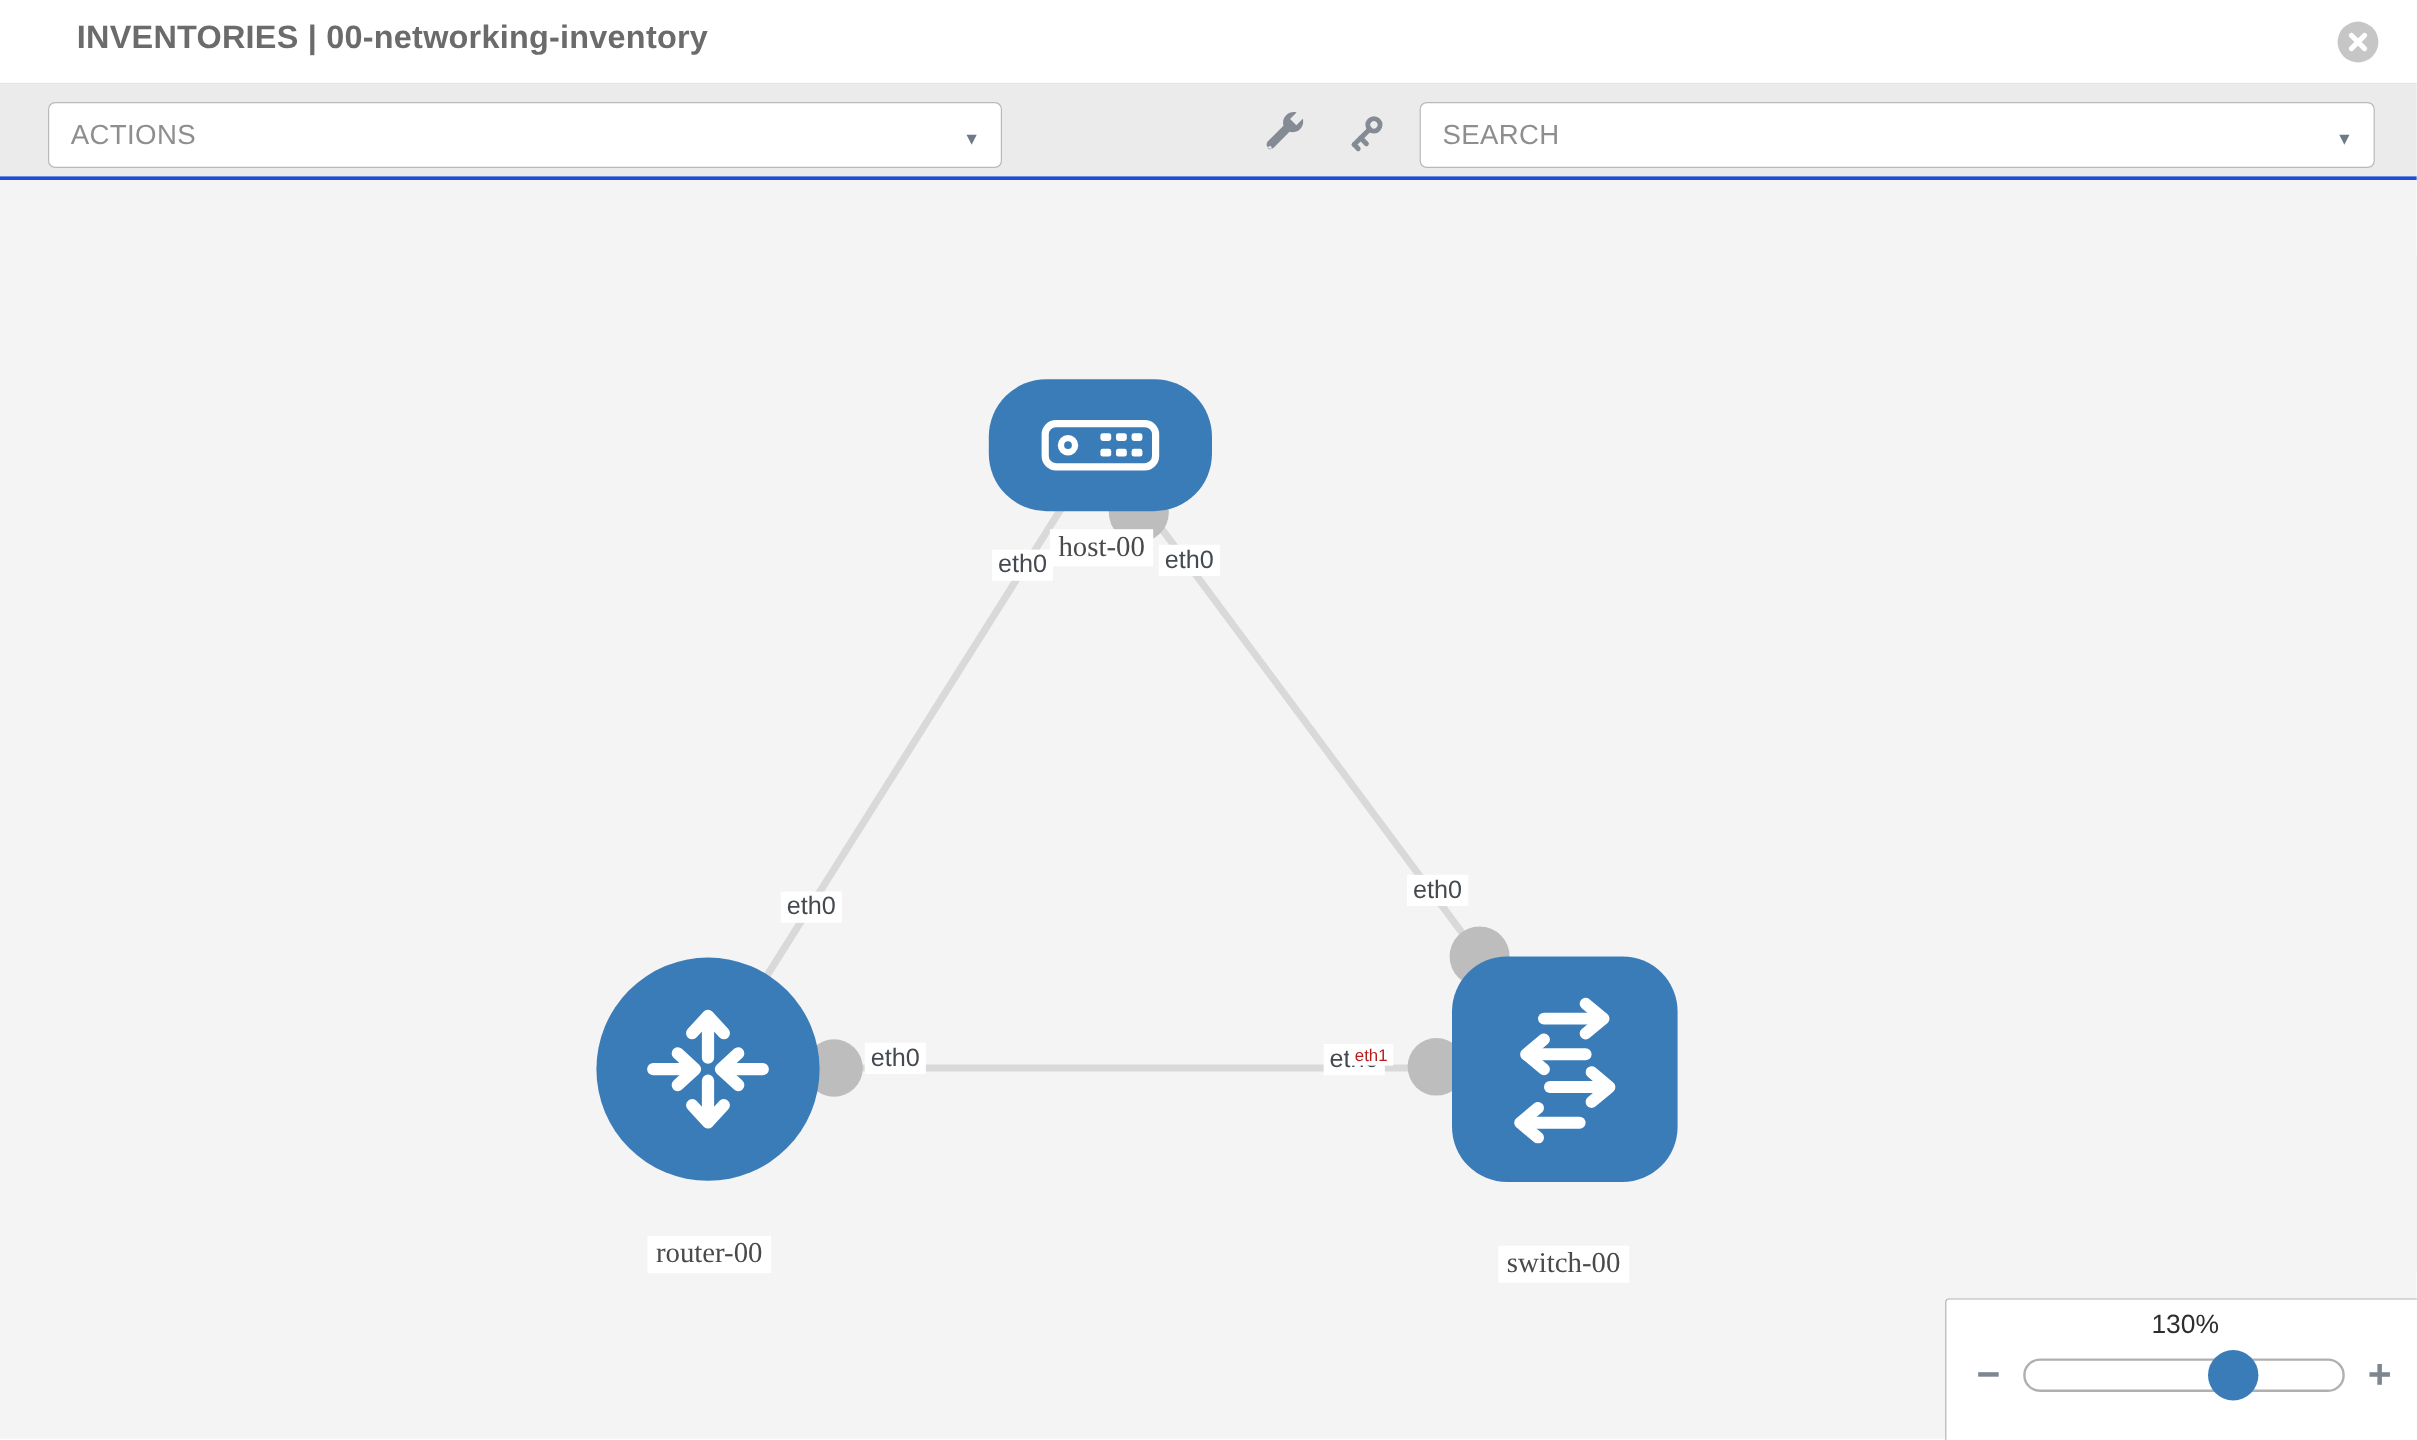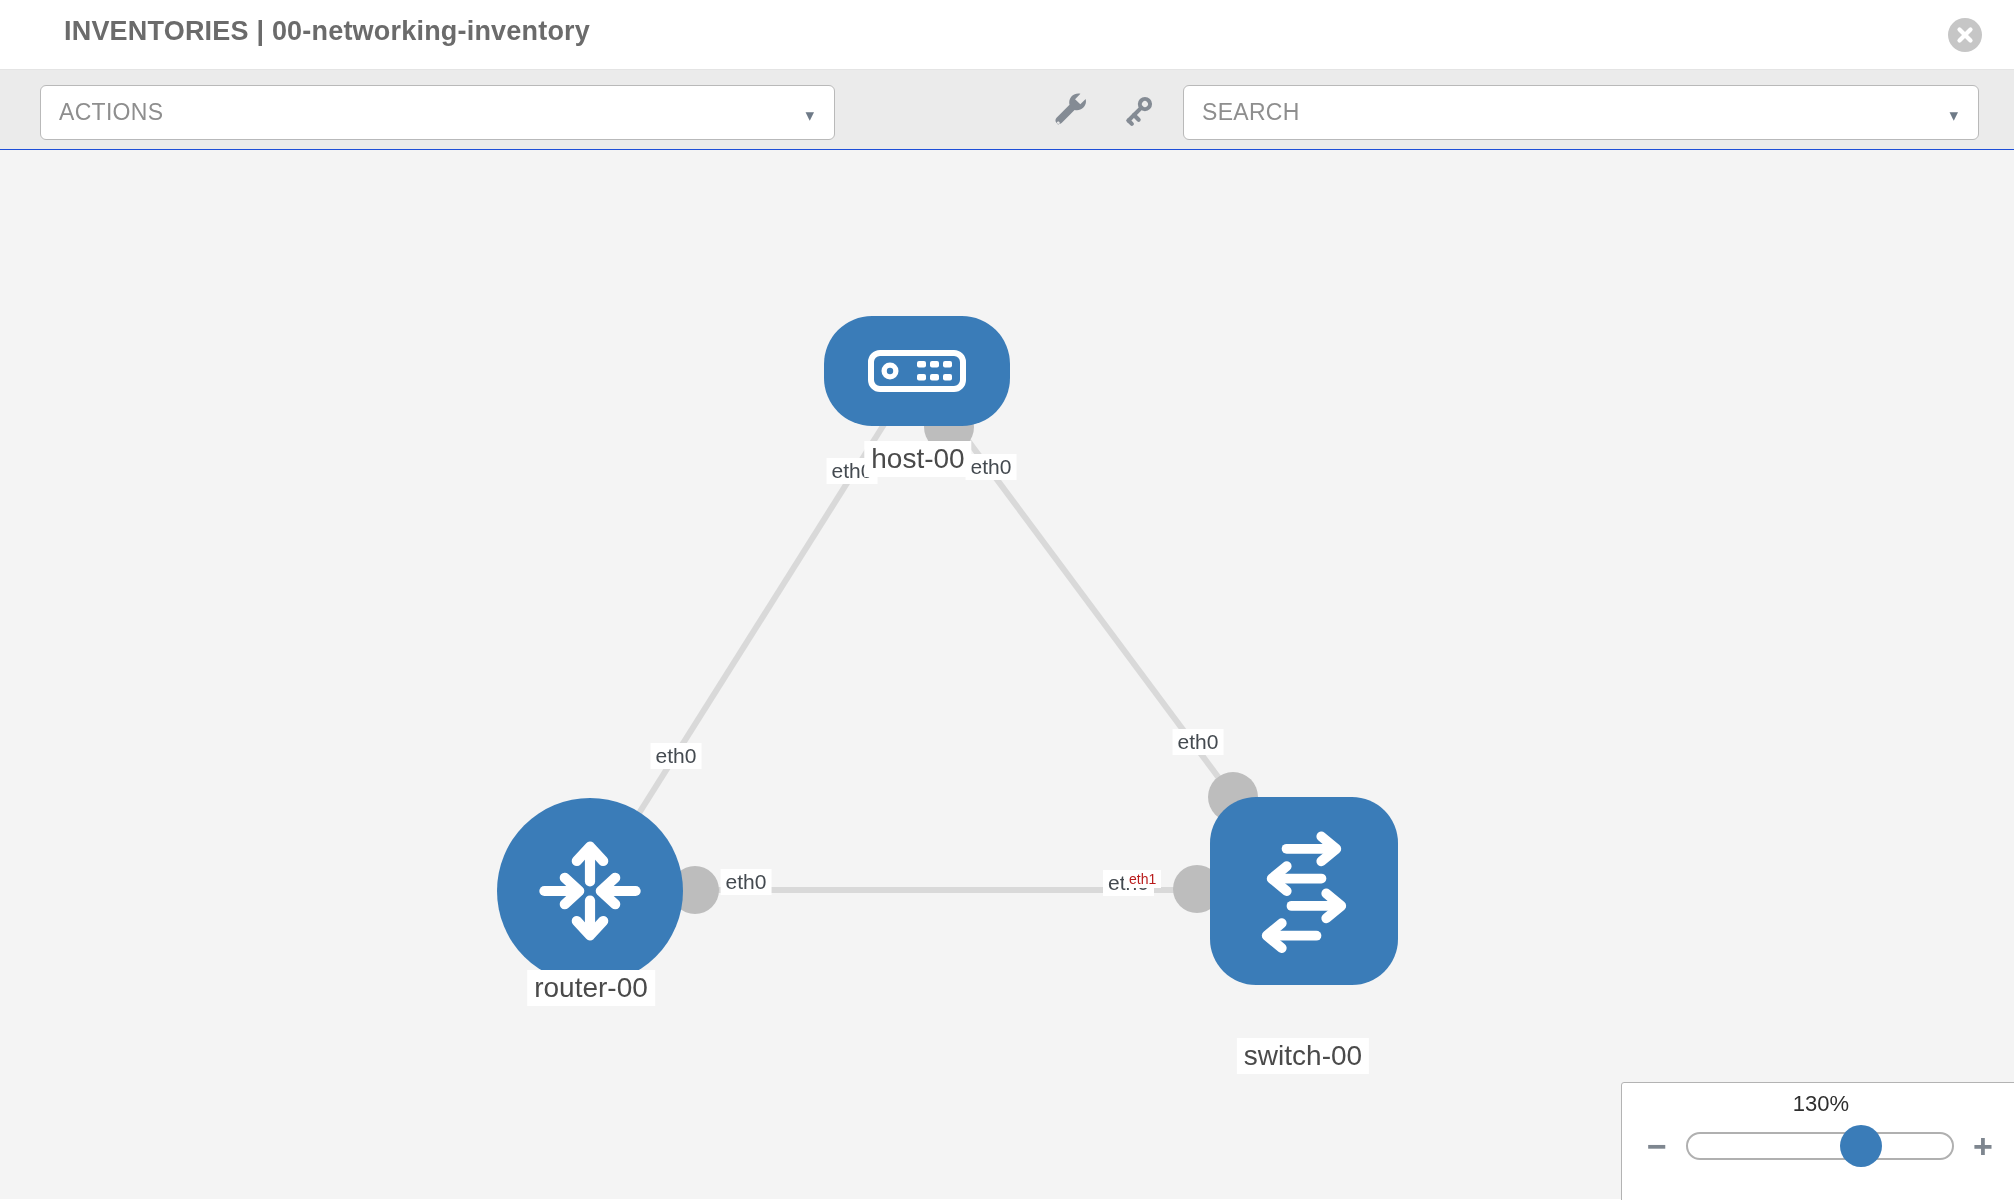--- a/index.html
+++ b/index.html
@@ -7,21 +7,21 @@
   body { font-family:"Liberation Sans", sans-serif; background:#fff; }
   .app { position:relative; width:2014px; height:1200px; overflow:hidden; background:#fff; }
 
   
   .header { position:relative; height:70px; background:#fff; border-bottom:1px solid #e4e4e4; }
   .header .title { position:absolute; left:40px; top:16px; font-size:27px; font-weight:700; color:#6b6b6b; letter-spacing:.2px;margin-left:24px; }
   .close-btn { position:absolute; right:32px; top:18px; width:34px; height:34px; border-radius:50%; background:#c6c6c6; cursor:pointer; }
   .close-btn svg { position:absolute; left:8px; top:8px; }
 
   
-  .toolbar { position:relative; height:80px; background:#ebebeb; border-bottom:1px solid #1d4ed8; }
+  .toolbar { position:relative; height:80px; background:#ebebeb; border-bottom:3px solid #1d4ed8; }
   .dd { position:absolute; top:15px; height:55px; background:#fff; border:1px solid #b9b9b9; border-radius:6px; cursor:pointer; }
   .dd .dd-label { position:absolute; left:18px; top:13px; font-size:23px; color:#8e8e8e; letter-spacing:.3px; }
   .dd .caret { position:absolute; right:20px; top:19px; font-size:17px; color:#6e7a87; }
   .dd-actions { left:40px; width:795px; }
   .dd-search  { left:1183px; width:796px; }
   .tool-icon { position:absolute; top:22px; width:44px; height:38px; color:#848b94; cursor:pointer; }
   .tool-icon svg { width:100%; height:100%; }
   .icon-wrench { left:1048px; }
   .icon-key { left:1116px; }
 
@@ -29,21 +29,21 @@
   .canvas { position:relative; width:2014px; height:1049px; background:#f4f4f4; }
   .links-layer { position:absolute; left:0; top:0; }
 
   .node { position:absolute; background:#3a7cb8; cursor:pointer; display:flex; align-items:center; justify-content:center; z-index:3; }
   .node-host { left:824px; top:166px; width:186px; height:110px; border-radius:48px; }
   .node-router { left:497px; top:648px; width:186px; height:186px; border-radius:50%; }
   .node-switch { left:1210px; top:647px; width:188px; height:188px; border-radius:46px; }
   .node svg { display:block; }
 
   .nlabel { position:absolute; background:#fff; color:#4a4a4a; padding:2px 7px; white-space:nowrap; transform:translateX(-50%); z-index:6; cursor:default; }
-  .nlabel.big { font-size:28px; }
+  .nlabel.big { font-size:24px;font-family:Liberation Serif, serif; }
   .plabel { position:absolute; background:#fff; color:#444a50; padding:1px 5px; font-size:21px; white-space:nowrap; transform:translateX(-50%); z-index:5; cursor:default; }
   .overlap-wrap { position:absolute; left:1103px; top:720px; z-index:5; height:28px; }
   .overlap-wrap .under { position:absolute; left:0; top:0; background:#fff; color:#444a50; font-size:21px; padding:1px 5px; }
   .overlap-wrap .over  { position:absolute; left:21px; top:0; background:#fff; color:#b91c1c; font-size:14px; padding:1px 5px; z-index:2; }
 
   
   .zoom-panel { position:absolute; left:1621px; top:932px; width:400px; height:125px; background:#fff; border:1px solid #b3b3b3; border-radius:3px; z-index:8; }
   .zoom-level { text-align:center; margin-top:8px; font-size:22px; color:#2e2e2e; }
   .zoom-row { position:relative; height:46px; margin-top:6px; display:flex; align-items:center; padding:0 20px; }
   .zbtn { width:30px; font-size:34px; font-weight:700; color:#7e868f; line-height:30px; text-align:center; cursor:pointer; user-select:none; }
@@ -143,21 +143,21 @@
             <polyline points="36,30 24,40 36,50"></polyline>
           <line x1="40" y1="62" x2="78" y2="62"></line>
             <polyline points="68,52 80,62 68,72"></polyline>
           <line x1="60" y1="86" x2="22" y2="86"></line>
             <polyline points="32,76 20,86 32,96"></polyline>
         </g>
       </svg>
     </div>
 
     <div class="nlabel big" style="left:918px; top:291px;">host-00</div>
-    <div class="nlabel big" style="left:591px; top:820px;">router-00</div>
+    <div class="nlabel big" style="left:591px; top:880px;">router-00</div>
     <div class="nlabel big" style="left:1303px; top:847px;margin-top:41px;">switch-00</div>
 
     <div class="plabel" style="left:852px; top:308px;">eth0</div>
     <div class="plabel" style="left:991px; top:304px;">eth0</div>
     <div class="plabel" style="left:676px; top:593px;">eth0</div>
     <div class="plabel" style="left:1198px; top:579px;">eth0</div>
     <div class="plabel" style="left:746px; top:719px;">eth0</div>
     <div class="overlap-wrap">
       <span class="under">eth0</span>
       <span class="over">eth1</span>

